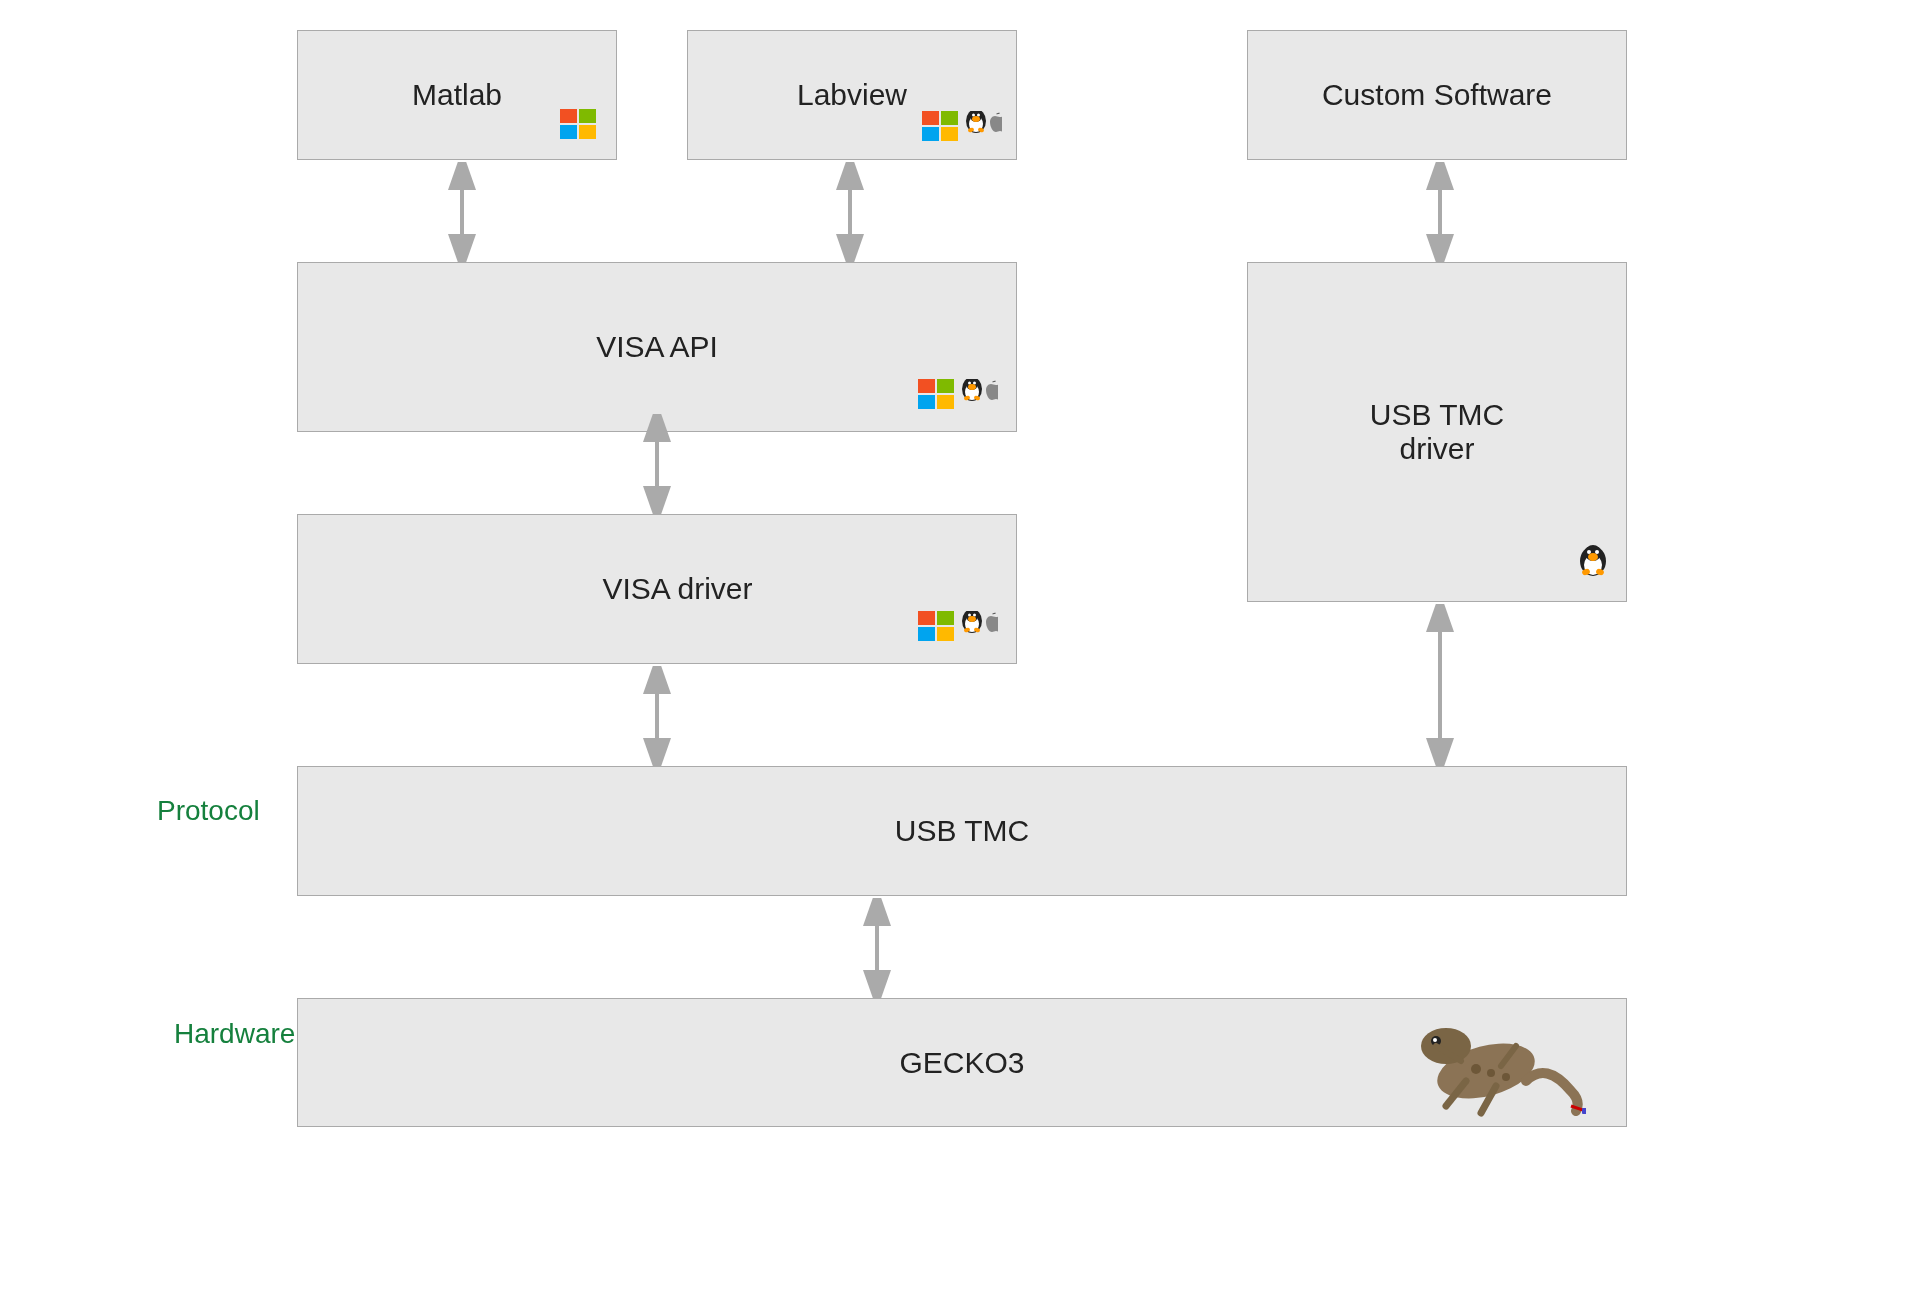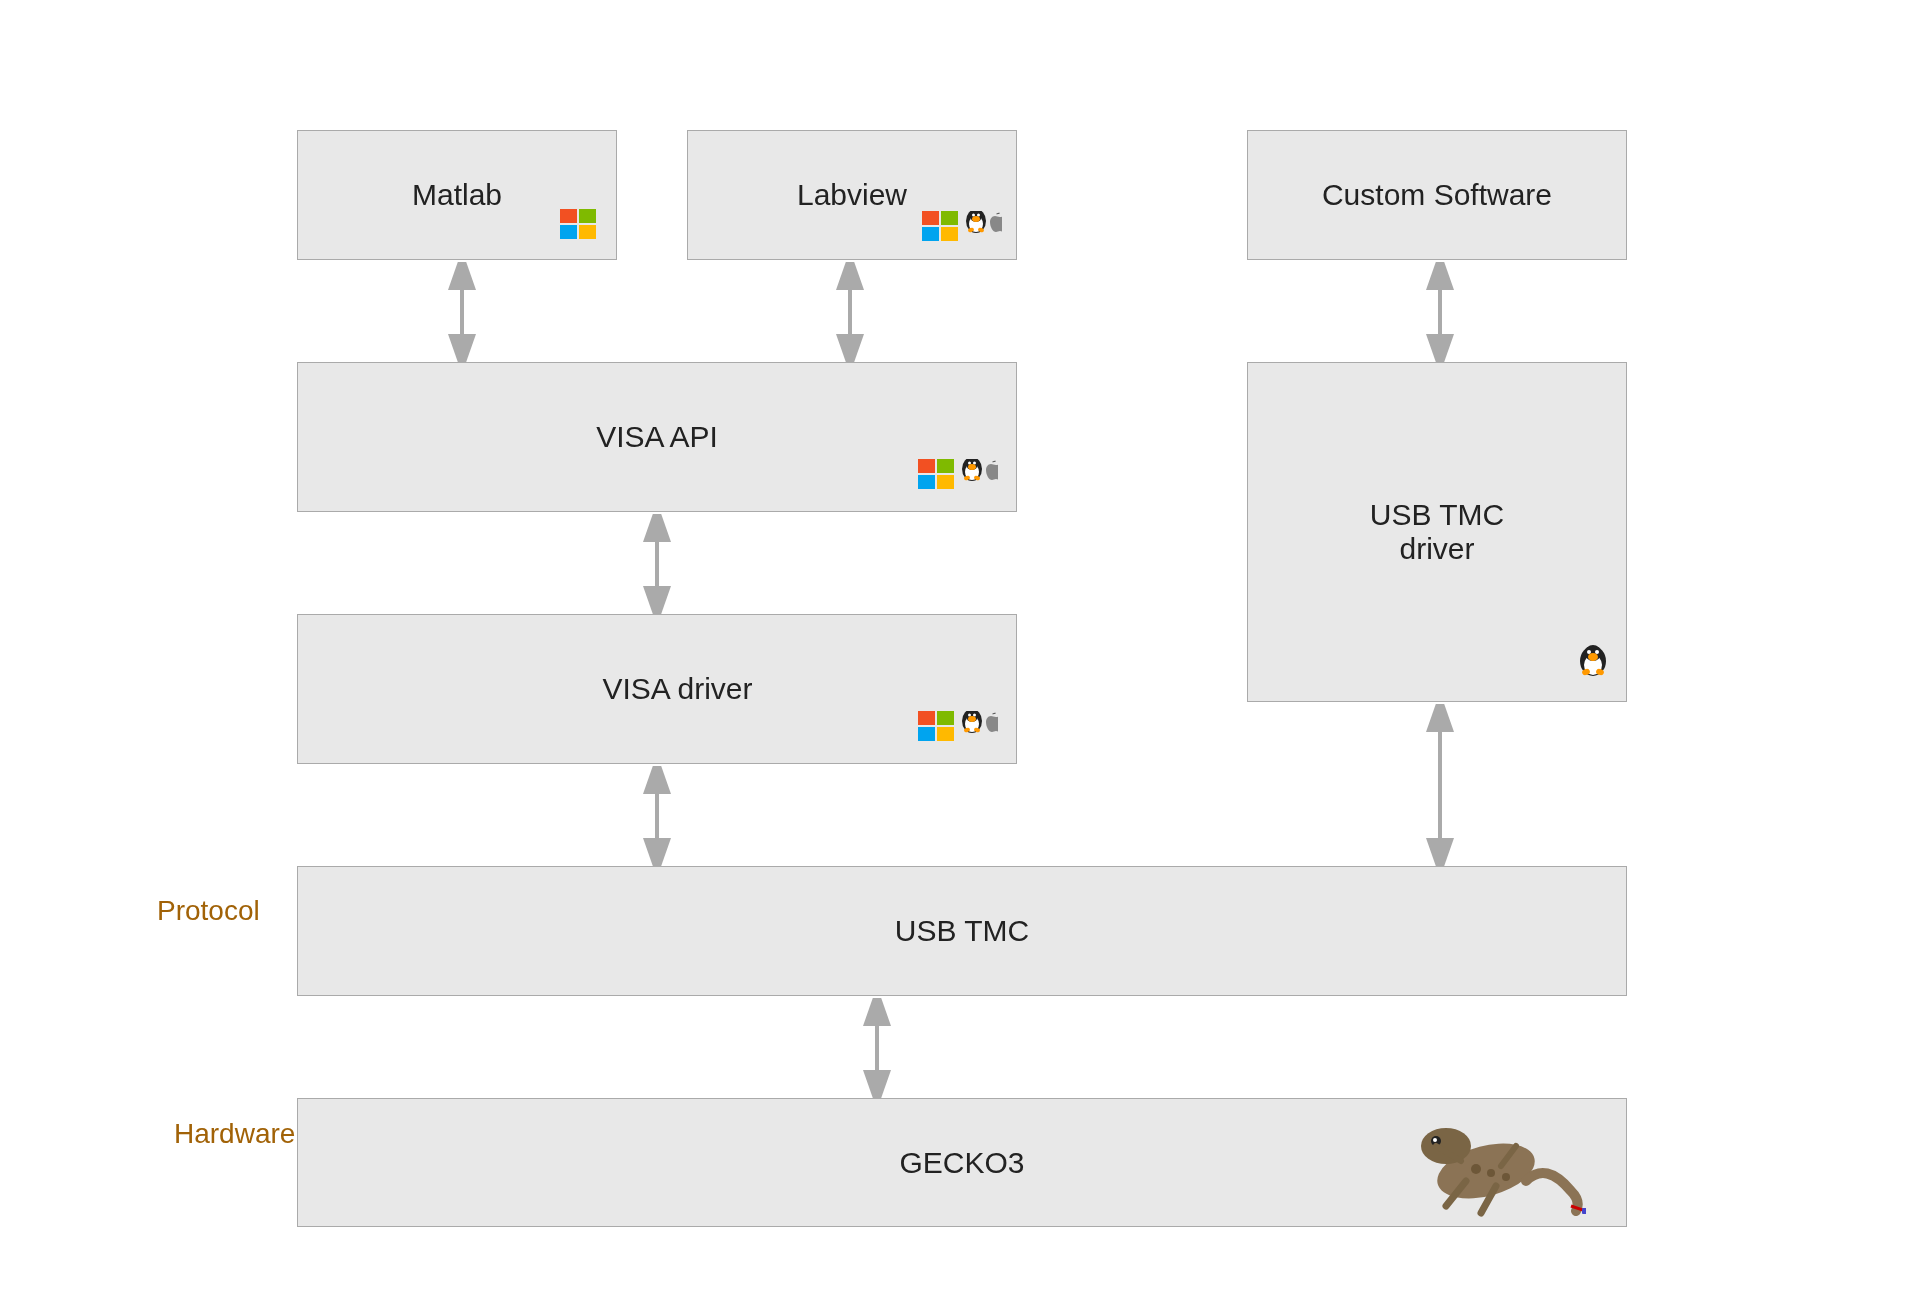--- a/index.html
+++ b/index.html
@@ -10,21 +10,21 @@
       height: 1300px;
       overflow: hidden;
       position: relative;
     }
 
     .diagram-container {
       width: 1914px;
       height: 1300px;
       position: relative;
       display: flex;
-      align-items: center;
+      align-items: flex-start;
       justify-content: center;
     }
 
     .diagram-inner {
       position: relative;
       width: 1600px;
       height: 1100px;
     }
 
     
@@ -44,21 +44,21 @@
     .os-icons {
       position: absolute;
       font-size: 22px;
       line-height: 1.2;
     }
 
     
     .side-label {
       position: absolute;
       font-size: 28px;
-      color: #a16207;
+      color: #15803d;
       font-weight: normal;
     }
 
     
     .arrow-svg {
       position: absolute;
     }
   </style>
 </head>
 <body>
@@ -126,21 +126,21 @@
     </svg>
 
     <svg class="arrow-svg" style="left: 673px; top: 162px;" width="40" height="100">
       <line x1="20" y1="8" x2="20" y2="92" stroke="#aaa" stroke-width="4" marker-start="url(#ah1b)" marker-end="url(#ah1)"></line>
     </svg>
 
     <svg class="arrow-svg" style="left: 1263px; top: 162px;" width="40" height="100">
       <line x1="20" y1="8" x2="20" y2="92" stroke="#aaa" stroke-width="4" marker-start="url(#ah1b)" marker-end="url(#ah1)"></line>
     </svg>
 
-    <div class="box" style="left: 140px; top: 262px; width: 720px; height: 150px; font-size: 30px;">
+    <div class="box" style="left: 140px; top: 262px; width: 720px; height: 170px; font-size: 30px;">
       <span>VISA API</span>
       <span class="os-icons" style="right: 18px; bottom: 14px;">
         <svg width="80" height="32" viewBox="0 0 80 32">
           <rect x="0" y="0" width="17" height="14" fill="#f25022"></rect>
           <rect x="19" y="0" width="17" height="14" fill="#7fba00"></rect>
           <rect x="0" y="16" width="17" height="14" fill="#00a4ef"></rect>
           <rect x="19" y="16" width="17" height="14" fill="#ffb900"></rect>
           <g transform="translate(42,0)">
             <ellipse cx="12" cy="10" rx="10" ry="12" fill="#222"></ellipse>
             <ellipse cx="12" cy="13" rx="7" ry="8" fill="white"></ellipse>

